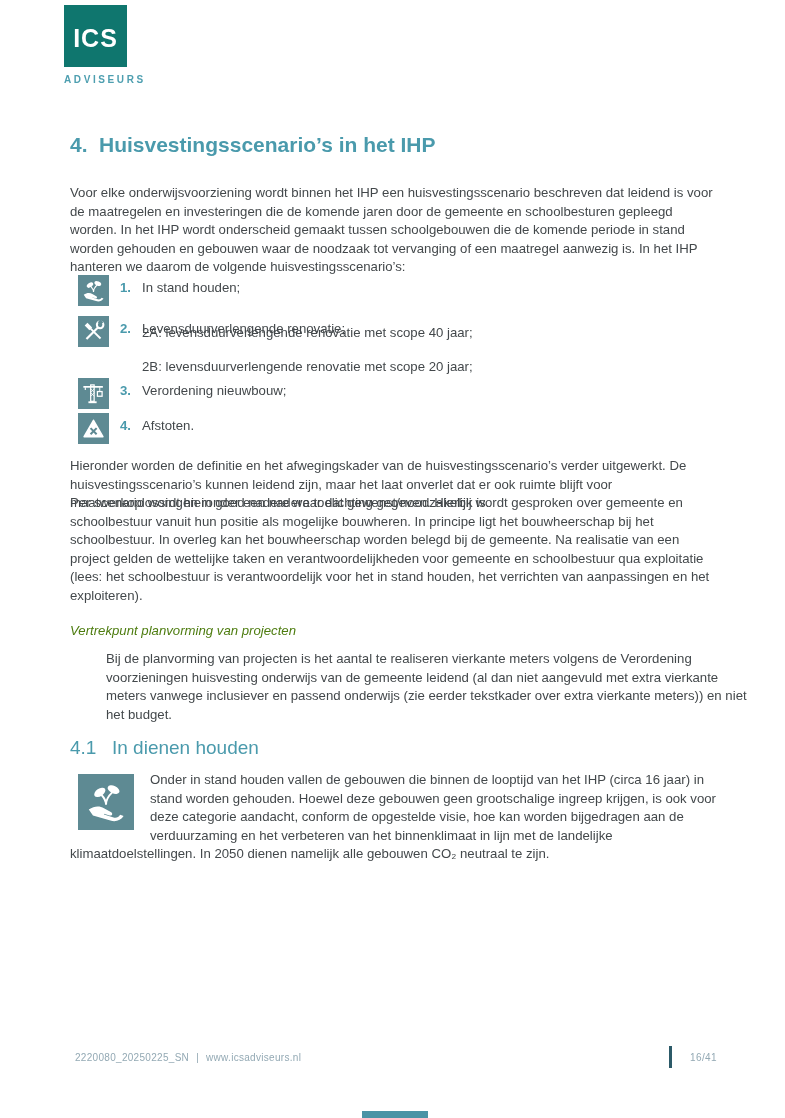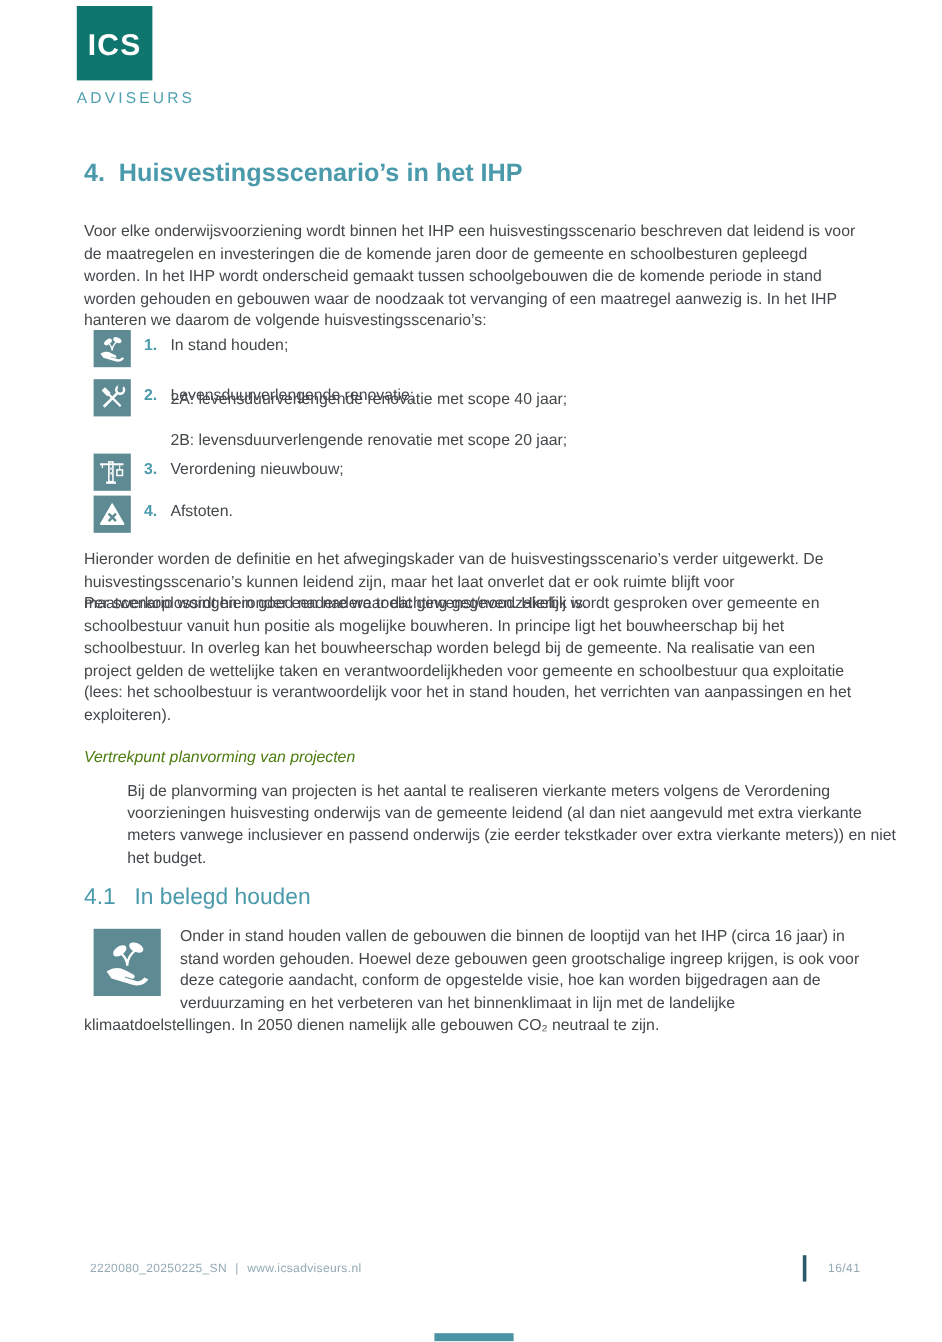--- a/index.html
+++ b/index.html
@@ -12,22 +12,22 @@
   }
   
   .logo{position:absolute;left:64px;top:5px;}
   .logo-square{
     width:63px;height:62px;background:#0f766e;
     display:flex;align-items:center;justify-content:center;
     color:#ffffff;font-weight:bold;font-size:25px;letter-spacing:1px;
     padding-top:4px;box-sizing:border-box;
   }
   .logo-sub{
-    margin-top:7px;color:#4E9FB0;font-weight:normal;
-    font-size:13px;letter-spacing:2.6px;
+    margin-top:7px;color:#4E9FB0;font-weight:bold;
+    font-size:10px;letter-spacing:2.6px;
   }
   
   .h1{
     position:absolute;left:70px;top:133px;width:650px;
     color:#4A9AAC;font-weight:bold;font-size:21px;
   }
   .h1 .num{display:inline-block;width:29px;}
   .h2{
     position:absolute;left:70px;top:737px;width:650px;
     color:#4A9AAC;font-weight:normal;font-size:19px;
@@ -180,21 +180,21 @@
   </div>
 
   <div class="para p-definitie body-text">Hieronder worden de definitie en het afwegingskader van de huisvestingsscenario’s verder uitgewerkt. De huisvestingsscenario’s kunnen leidend zijn, maar het laat onverlet dat er ook ruimte blijft voor maatwerkoplossingen in goed nadere waar dat gewenst/noodzakelijk is.</div>
   <div class="para p-scenario body-text">Per scenario wordt hieronder een nadere toelichting gegeven. Hierbij wordt gesproken over gemeente en schoolbestuur vanuit hun positie als mogelijke bouwheren. In principe ligt het bouwheerschap bij het schoolbestuur. In overleg kan het bouwheerschap worden belegd bij de gemeente. Na realisatie van een project gelden de wettelijke taken en verantwoordelijkheden voor gemeente en schoolbestuur qua exploitatie (lees: het schoolbestuur is verantwoordelijk voor het in stand houden, het verrichten van aanpassingen en het exploiteren).</div>
 
   <div class="italic-sub">Vertrekpunt planvorming van projecten</div>
 
   <div class="para p-planvorming body-text">Bij de planvorming van projecten is het aantal te realiseren vierkante meters volgens de Verordening voorzieningen huisvesting onderwijs van de gemeente leidend (al dan niet aangevuld met extra vierkante meters vanwege inclusiever en passend onderwijs (zie eerder tekstkader over extra vierkante meters)) en niet het budget.</div>
 
   <div class="h2">
-    <span class="num">4.1</span><span>In belegd houden</span>
+    <span class="num">4.1</span><span>In dienen houden</span>
   </div>
 
   <div class="section-body body-text">
     <div class="big-tile">
       <svg width="44" height="44" viewBox="0 0 32 32">
         <ellipse cx="11.5" cy="9" rx="4.6" ry="2.7" fill="#fff" transform="rotate(-35 11.5 9)"></ellipse>
         <ellipse cx="21.5" cy="7" rx="4.6" ry="2.7" fill="#fff" transform="rotate(25 21.5 7)"></ellipse>
         <path d="M16 18 C16 13.5 13.5 12 12 10 M16 18 C16 12.5 19.5 10 21.5 8" stroke="#fff" stroke-width="1.4" fill="none"></path>
         <path d="M3.5 21.5 C7.5 18.8 11.5 18.8 14.5 20.6 L19.5 23.2 C21.3 24.2 20.6 26.4 18.6 25.8 L14.5 24.6 L14.6 25.1 L21.5 27.2 C23.6 27.8 25.2 26.8 26.3 25.2 L28.8 26.2 C26.8 29.6 22.8 30.6 19.2 29.5 L6.5 25.8 Z" fill="#fff"></path>
       </svg>

